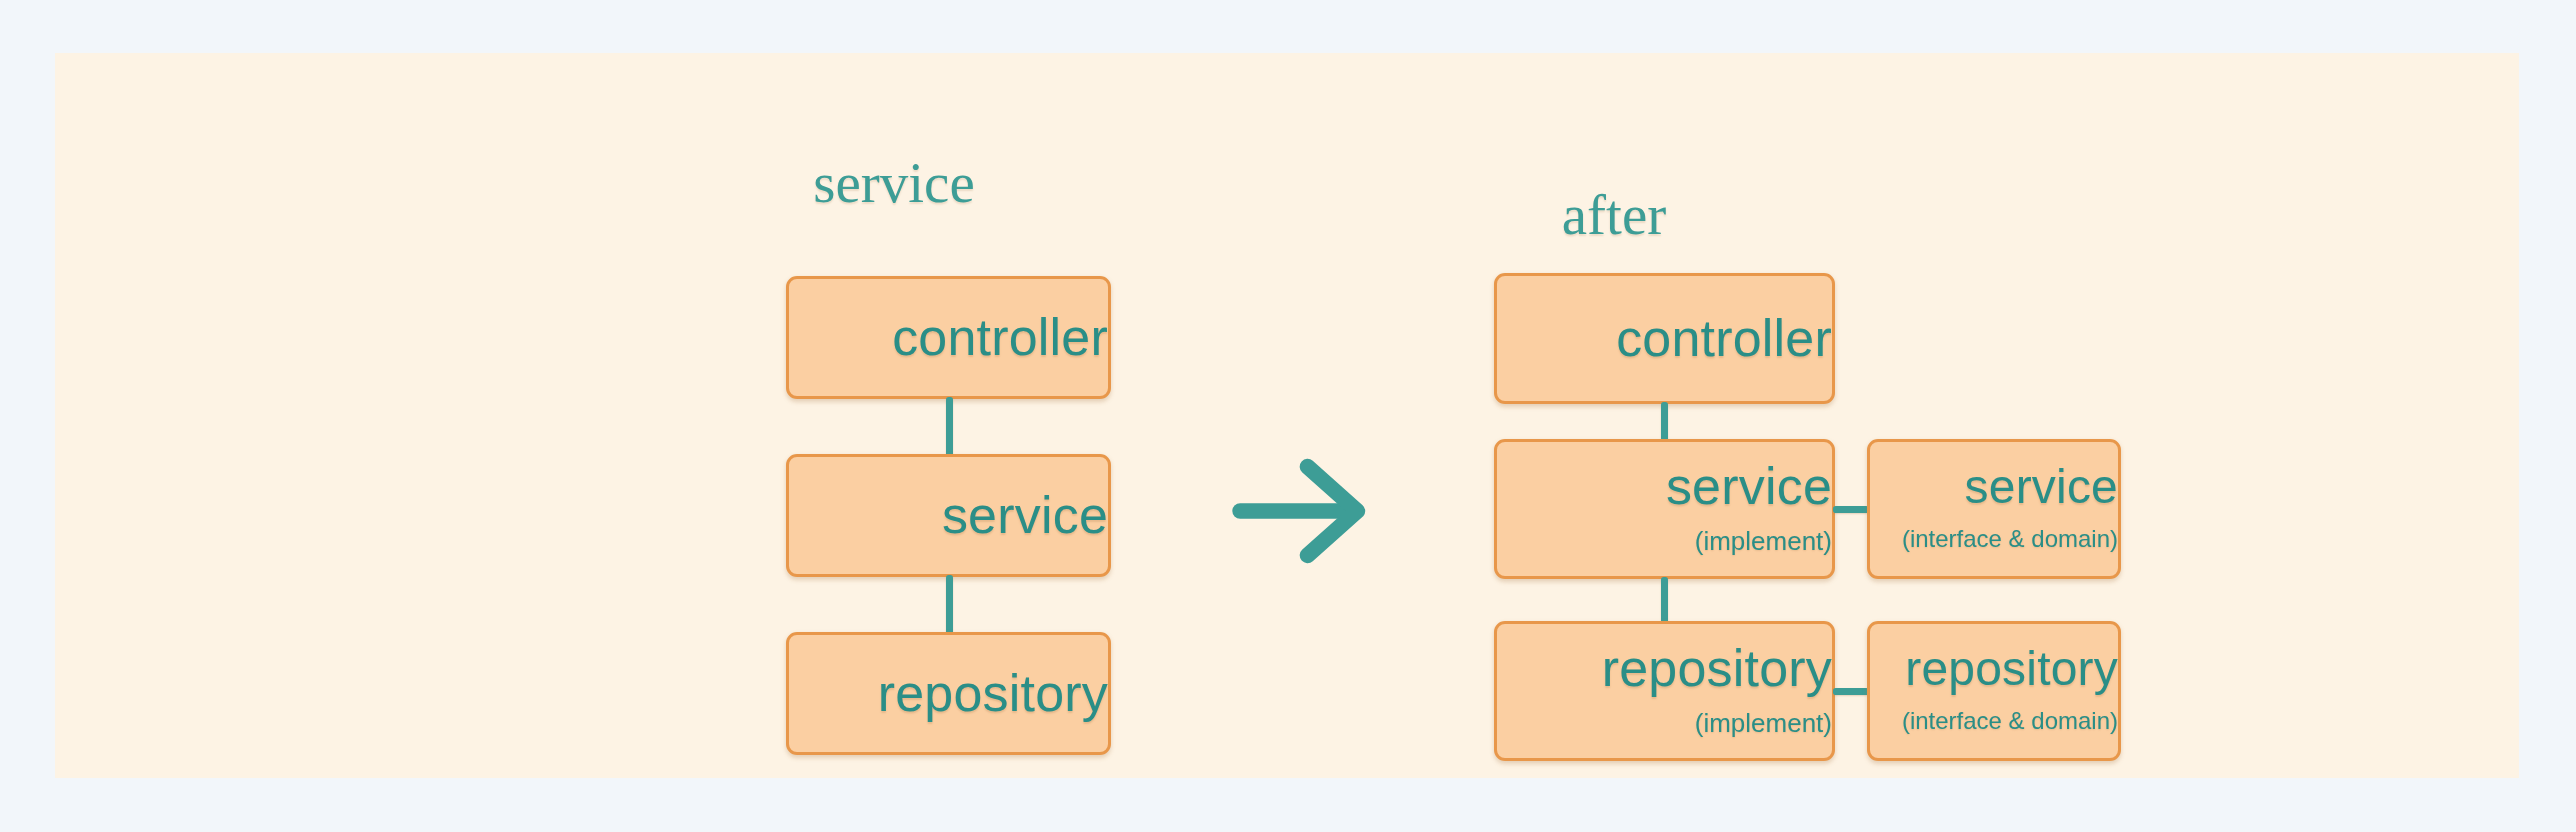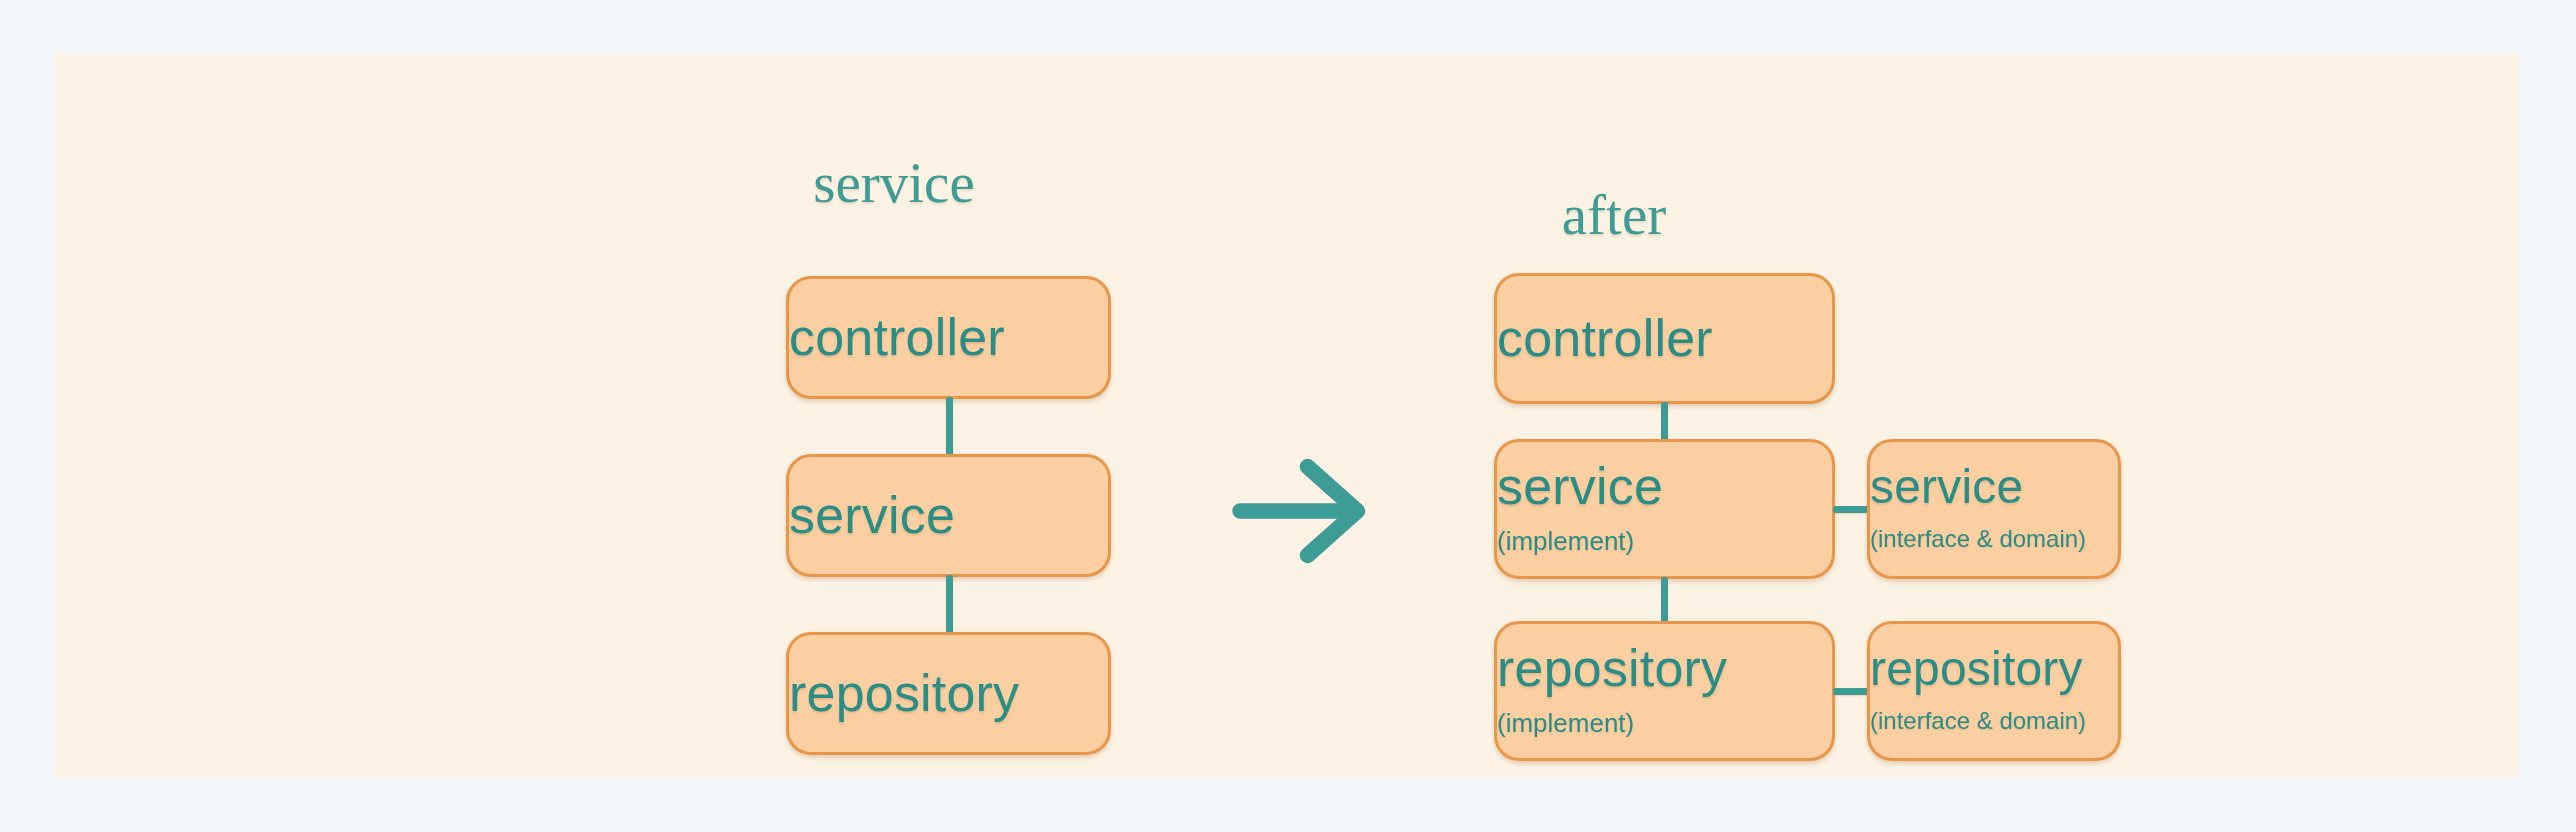--- a/index.html
+++ b/index.html
@@ -45,24 +45,24 @@
   }
   #title-before { left: 839px; top: 101px; }
   #title-after  { left: 1559px; top: 101px; margin-top: 32px; }
 
   
   .node-box {
     position: absolute;
     box-sizing: border-box;
     background: #fbcfa2;
     border: 3.7px solid #e8974a;
-    border-radius: 25px;
+    border-radius: 11px;
     display: flex;
     flex-direction: column;
-    align-items: flex-start;
+    align-items: flex-end;
     justify-content: center;
     color: #2a8e87;
     box-shadow: 0 2.8px 4.6px rgba(170, 120, 70, 0.28);
   }
   .node-title {
     font-family: "Liberation Sans", sans-serif;
     font-size: 52px;
     font-weight: 400;
     line-height: 1.05;
     letter-spacing: 0.2px;

